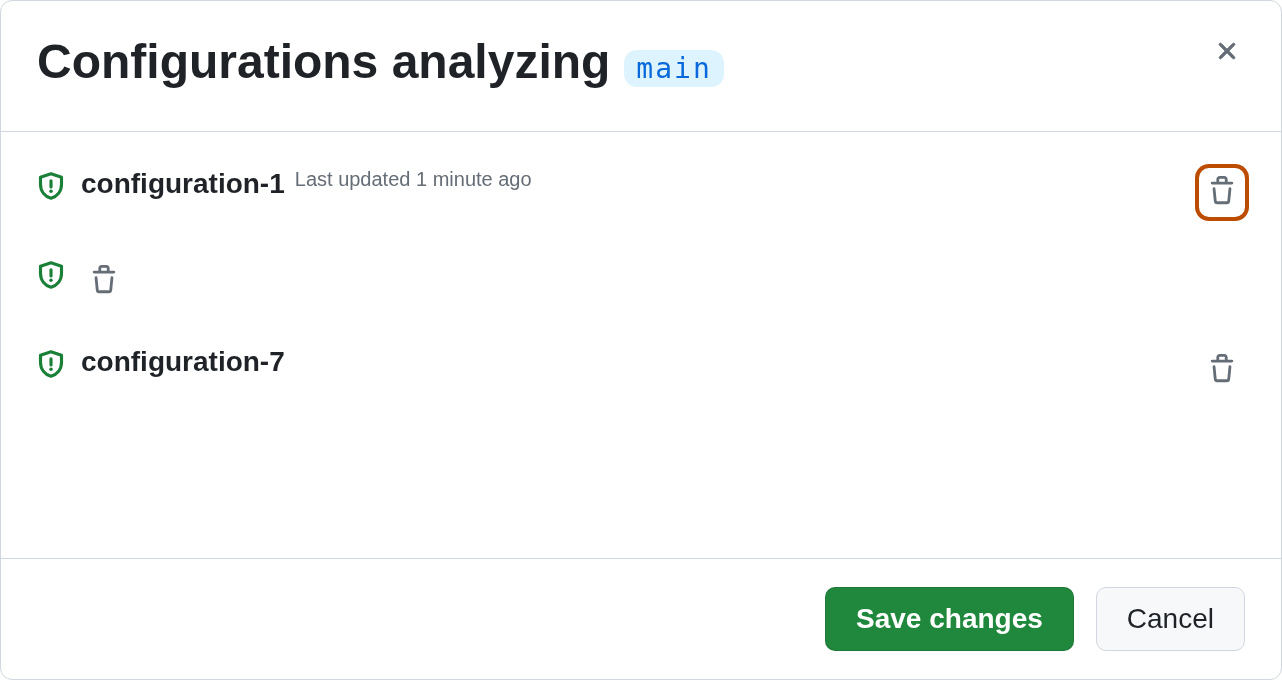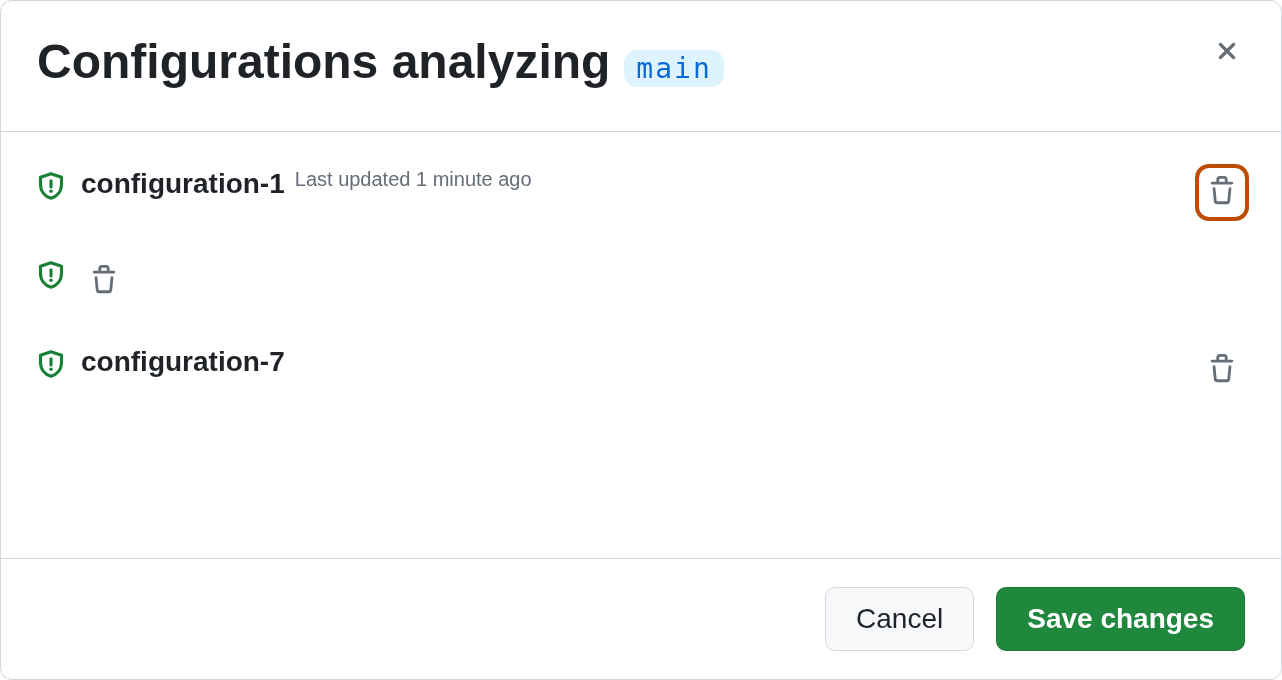--- a/index.html
+++ b/index.html
@@ -242,17 +242,17 @@
         </div>
         <button class="delete-button">
           <span><svg viewBox="0 0 16 16" fill="currentColor">
               <path d="M11 1.75V3h2.25a.75.75 0 0 1 0 1.5H2.75a.75.75 0 0 1 0-1.5H5V1.75C5 .784 5.784 0 6.75 0h2.5C10.216 0 11 .784 11 1.75ZM4.496 6.675l.66 6.6a.25.25 0 0 0 .249.225h5.19a.25.25 0 0 0 .249-.225l.66-6.6a.75.75 0 0 1 1.492.149l-.66 6.6A1.748 1.748 0 0 1 10.595 15h-5.19a1.75 1.75 0 0 1-1.741-1.575l-.66-6.6a.75.75 0 1 1 1.492-.15ZM6.5 1.75V3h3V1.75a.25.25 0 0 0-.25-.25h-2.5a.25.25 0 0 0-.25.25Z"></path>
             </svg></span>
         </button>
       </div>
     </div>
 
   <div class="dialog-footer">
+    <button class="btn btn-save">Save changes</button>
     <button class="btn btn-cancel">Cancel</button>
-    <button class="btn btn-save">Save changes</button>
   </div>
 
 </div>
 
 </body></html>

